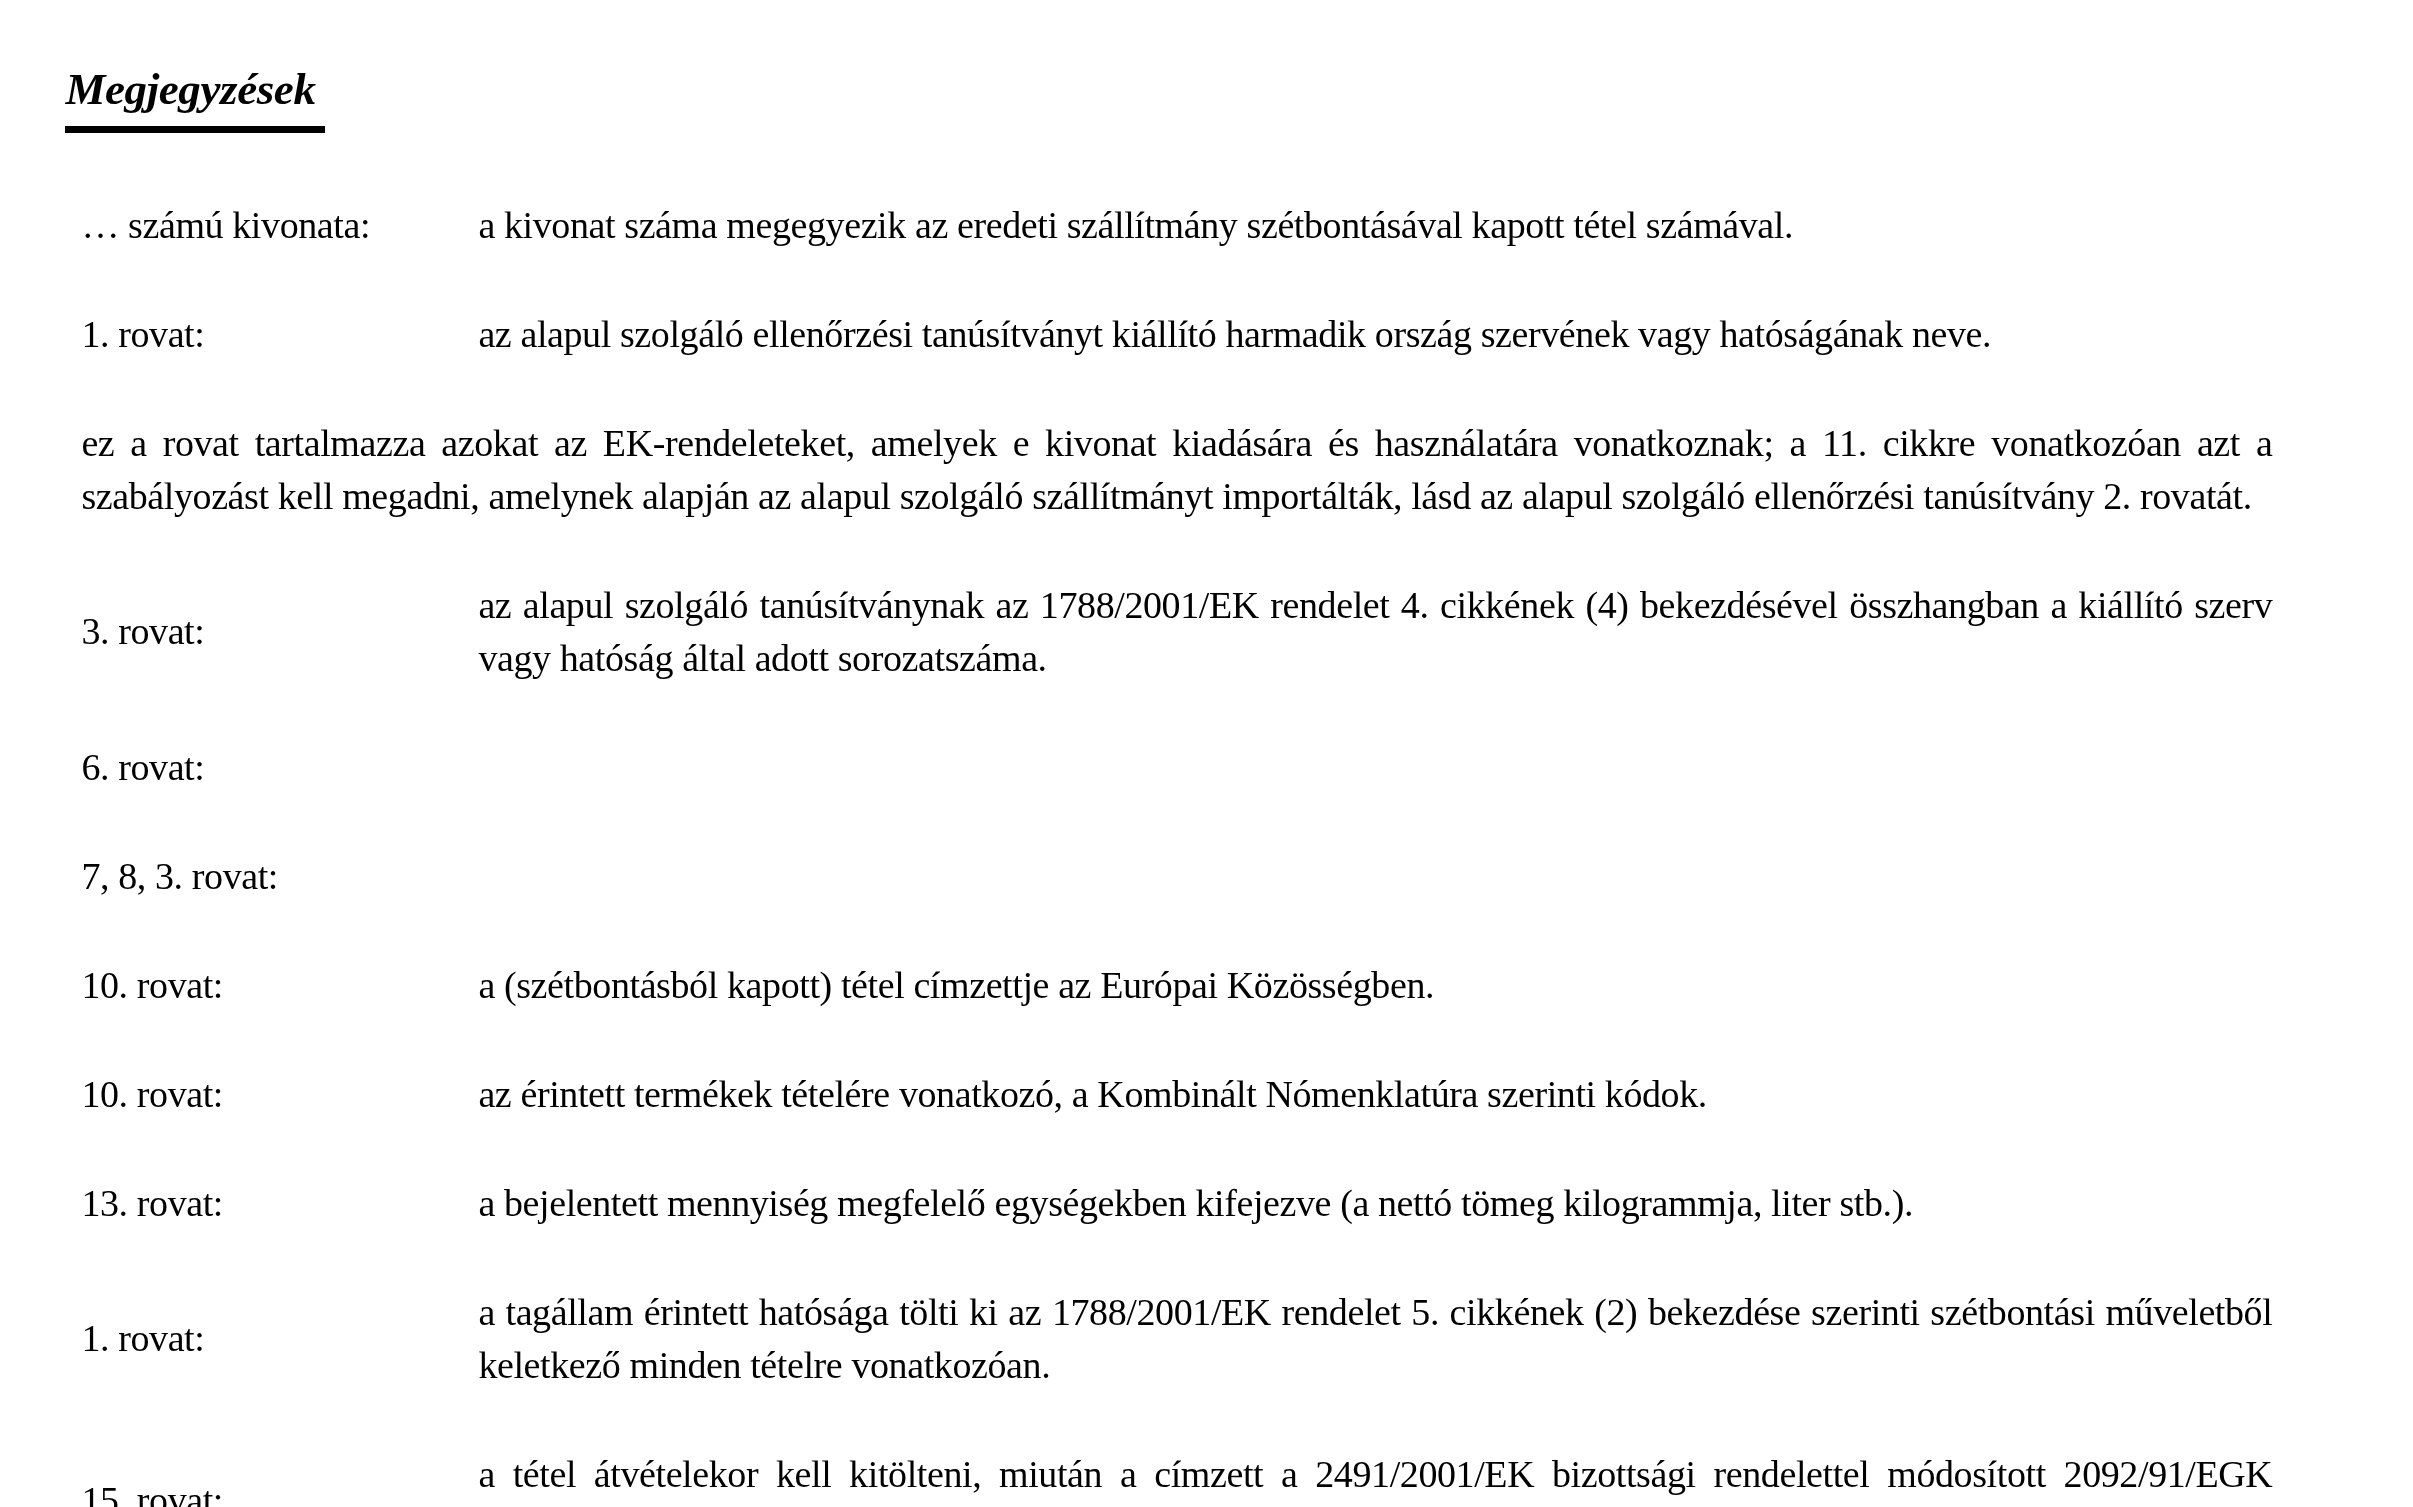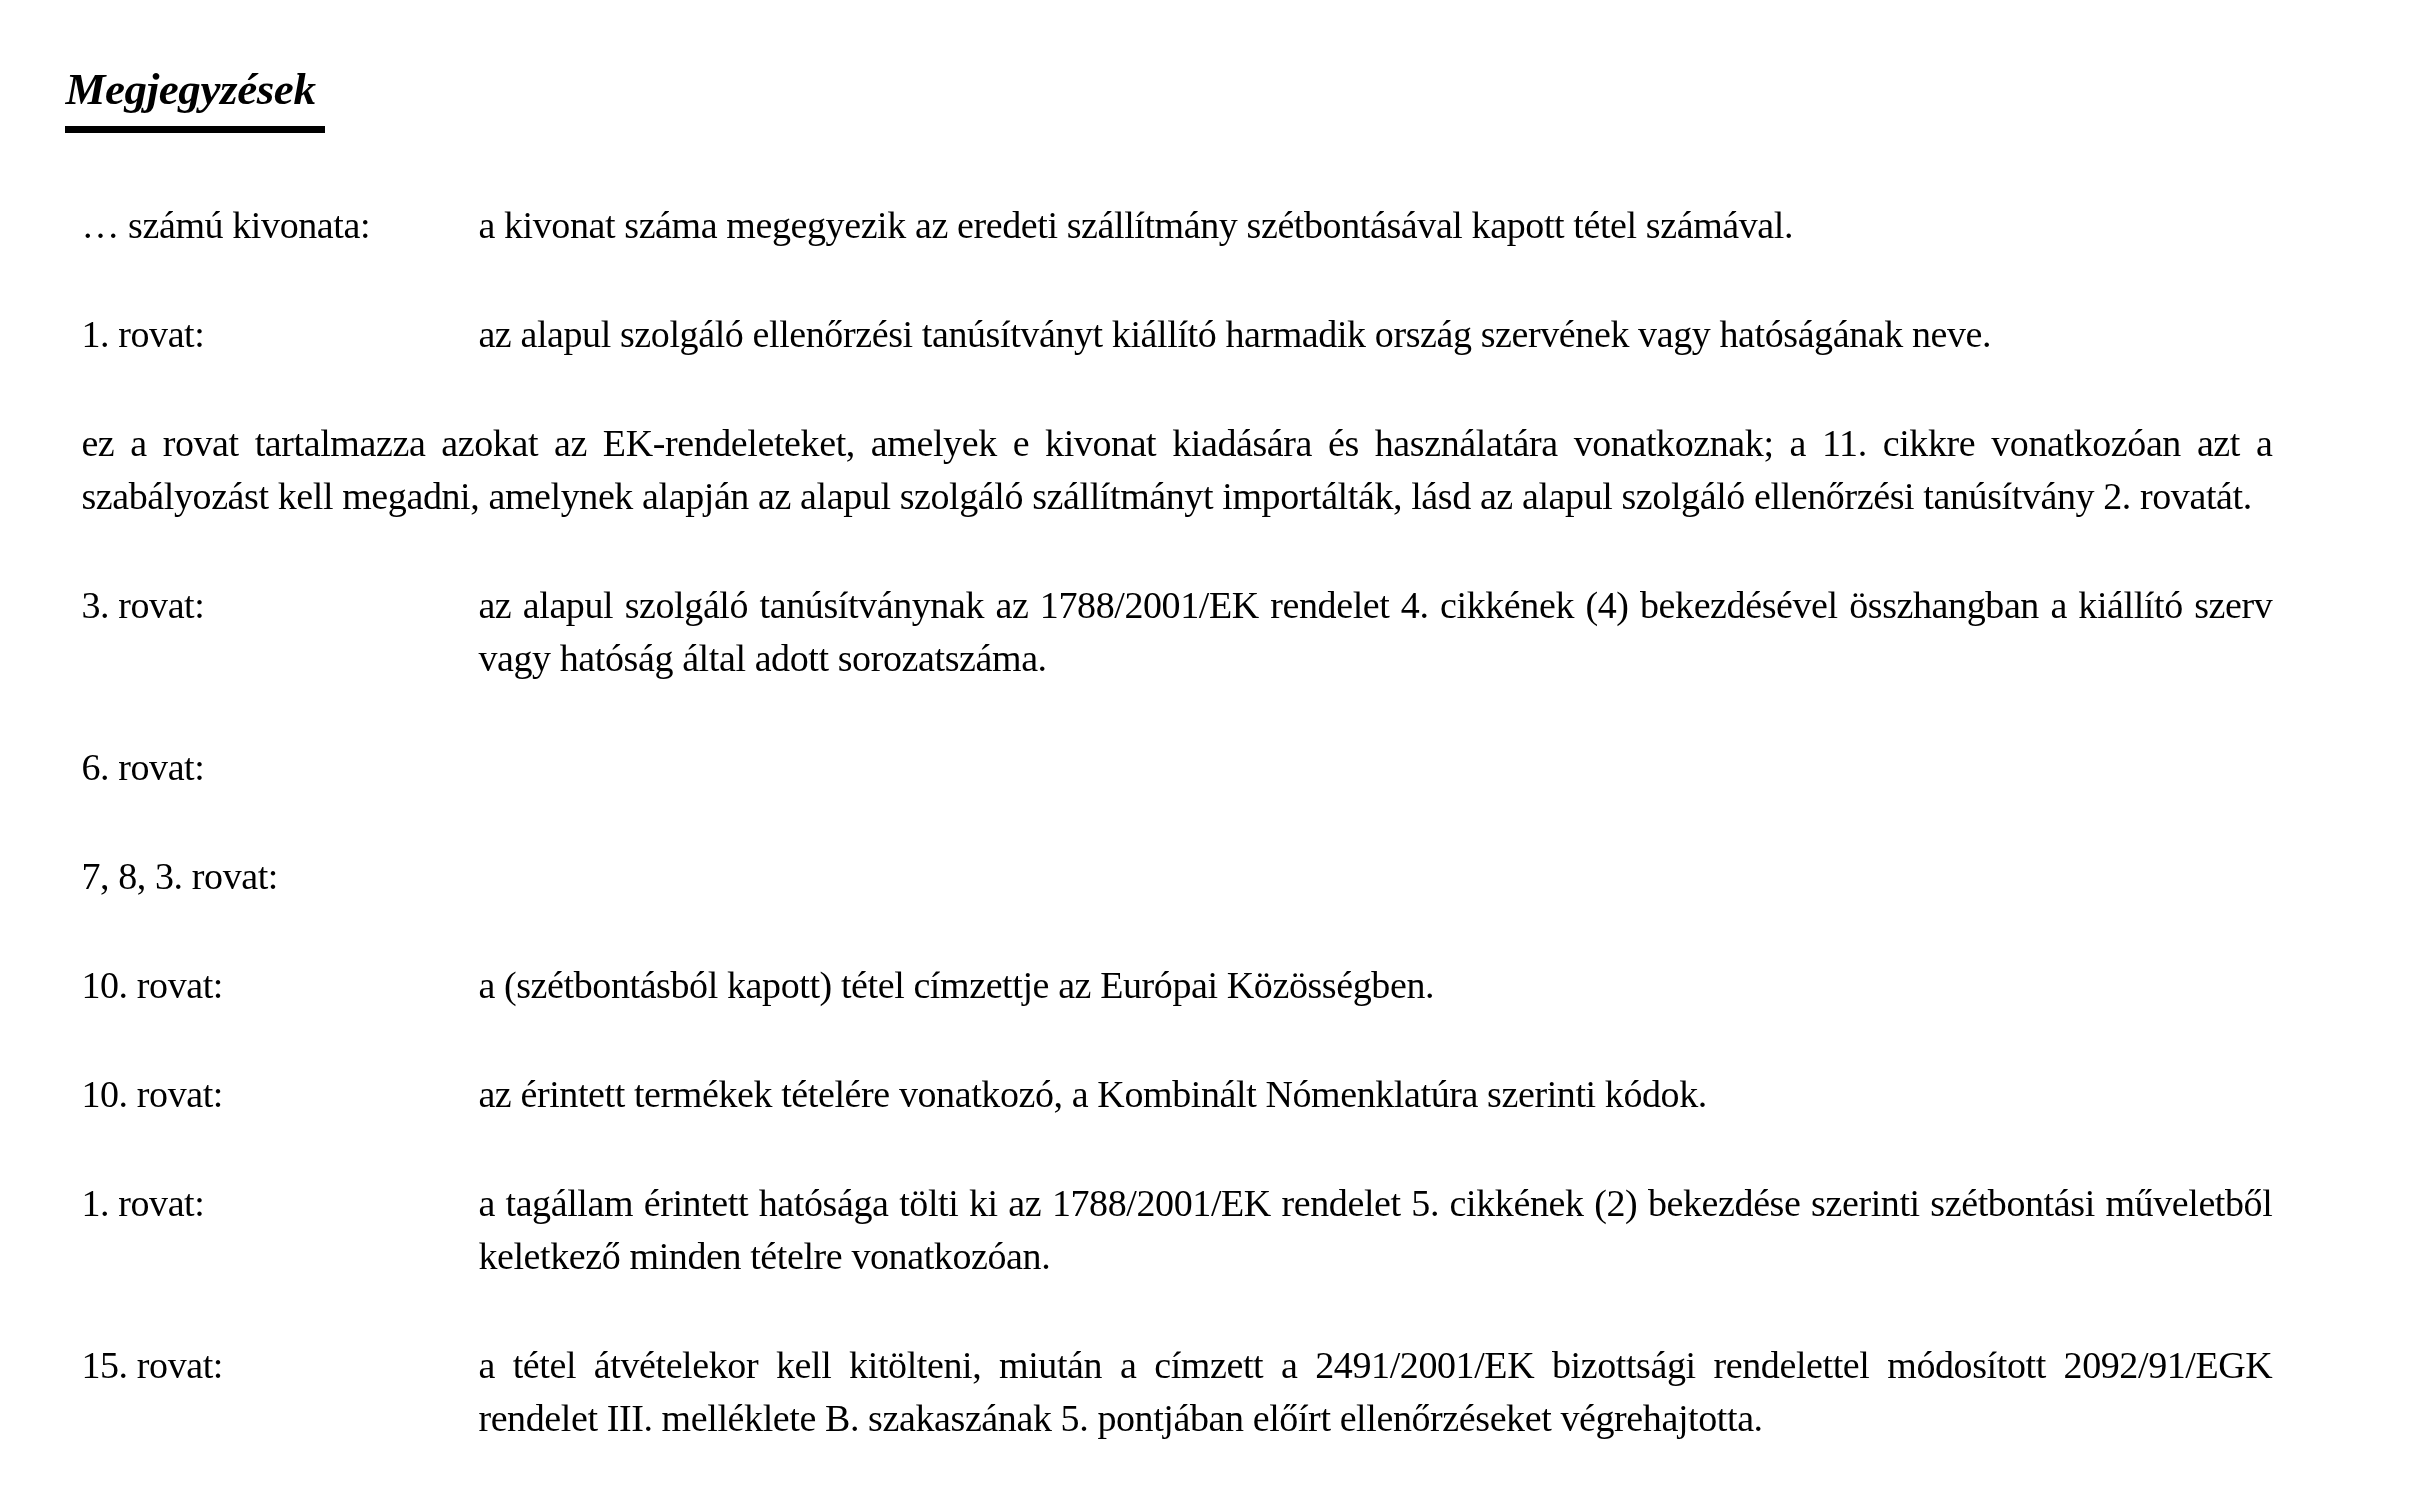--- a/index.html
+++ b/index.html
@@ -26,21 +26,21 @@
     font-style: italic;
     font-weight: 600;
     font-size: 45px;
     line-height: 49px;
     border-bottom: 7px solid #000000;
     padding: 0 9.8px 11.2px 0;
     margin-bottom: 34px;
   }
   .note-row {
     display: flex;
-    align-items: flex-start;
+    align-items: center;
     margin-bottom: 24px;
     width: 2223px;
   }
   .note-label {
     flex: 0 0 365px;
     line-height: 53px;
     white-space: nowrap;
   }
   .note-text {
     flex: 1 1 auto;
@@ -94,20 +94,24 @@
   <div class="note-row">
     <div class="note-label">10. rovat:</div>
     <div class="note-text">a (szétbontásból kapott) tétel címzettje az Európai Közösségben.</div>
   </div>
 
   <div class="note-row">
     <div class="note-label">10. rovat:</div>
     <div class="note-text">az érintett termékek tételére vonatkozó, a Kombinált Nómenklatúra szerinti kódok.</div>
   </div>
 
+  <div class="note-row">
+    <div class="note-label">13. rovat:</div>
+    <div class="note-text">a bejelentett mennyiség megfelelő egységekben kifejezve (a nettó tömeg kilogrammja, liter stb.).</div>
+  </div>
 
   <div class="note-row">
     <div class="note-label">1. rovat:</div>
     <div class="note-text justify">a tagállam érintett hatósága tölti ki az 1788/2001/EK rendelet 5. cikkének (2) bekezdése szerinti szétbontási műveletből keletkező minden tételre vonatkozóan.</div>
   </div>
 
   <div class="note-row">
     <div class="note-label">15. rovat:</div>
     <div class="note-text justify">a tétel átvételekor kell kitölteni, miután a címzett a 2491/2001/EK bizottsági rendelettel módosított 2092/91/EGK rendelet III. melléklete B. szakaszának 5. pontjában előírt ellenőrzéseket végrehajtotta.</div>
   </div>

